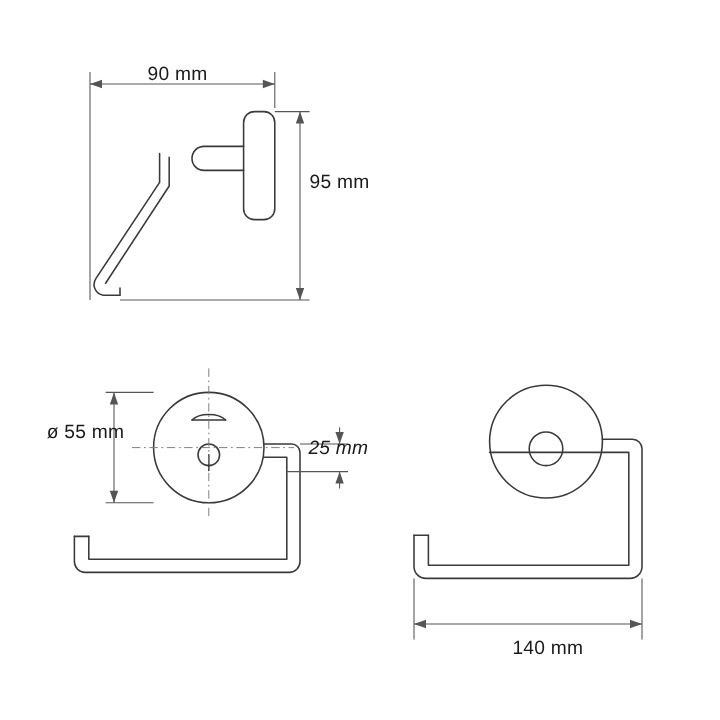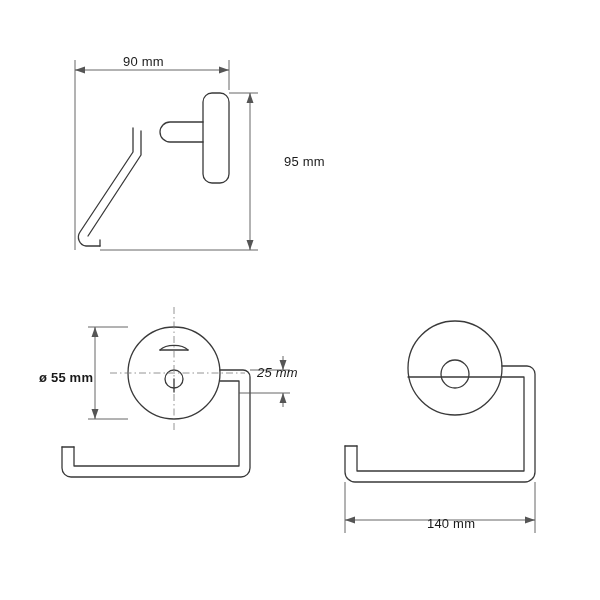--- a/index.html
+++ b/index.html
@@ -23,30 +23,30 @@
   svg.drawing {
     position: absolute;
     left: 0;
     top: 0;
     width: 600px;
     height: 600px;
   }
   .dim-label {
     position: absolute;
     font-family: "Liberation Sans", sans-serif;
-    font-size: 13px;
+    font-size: 16px;
     color: #1a1a1a;
     white-space: nowrap;
     letter-spacing: 0.2px;
   }
   .lbl-90 { left: 123px; top: 54px; }
-  .lbl-95 { left: 258px; top: 154px; margin-left: 26px; }
-  .lbl-55 { left: 39px;  top: 370px; font-weight: bold; }
+  .lbl-95 { left: 258px; top: 144px; }
+  .lbl-55 { left: 39px;  top: 352px; }
   .lbl-25 { left: 257px; top: 365px; font-style: italic; }
-  .lbl-140 { left: 427px; top: 516px; }
+  .lbl-140 { left: 427px; top: 532px; }
 </style>
 </head>
 <body>
 
 <div id="sheet">
 
   <svg class="drawing" viewBox="0 0 600 600">
     <g fill="none" stroke="#3a3a3a" stroke-width="1.3" stroke-linecap="round" stroke-linejoin="round">
 
       <rect x="203" y="93" width="26" height="90" rx="9" ry="9"></rect>

